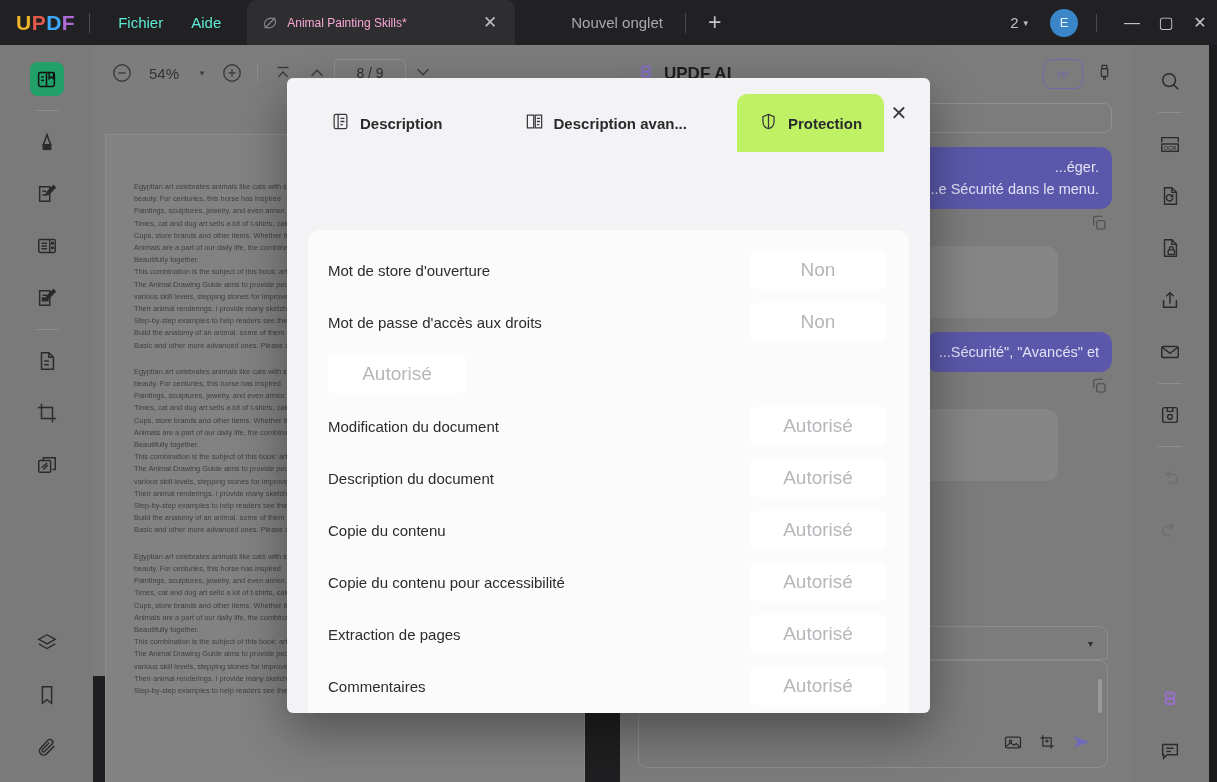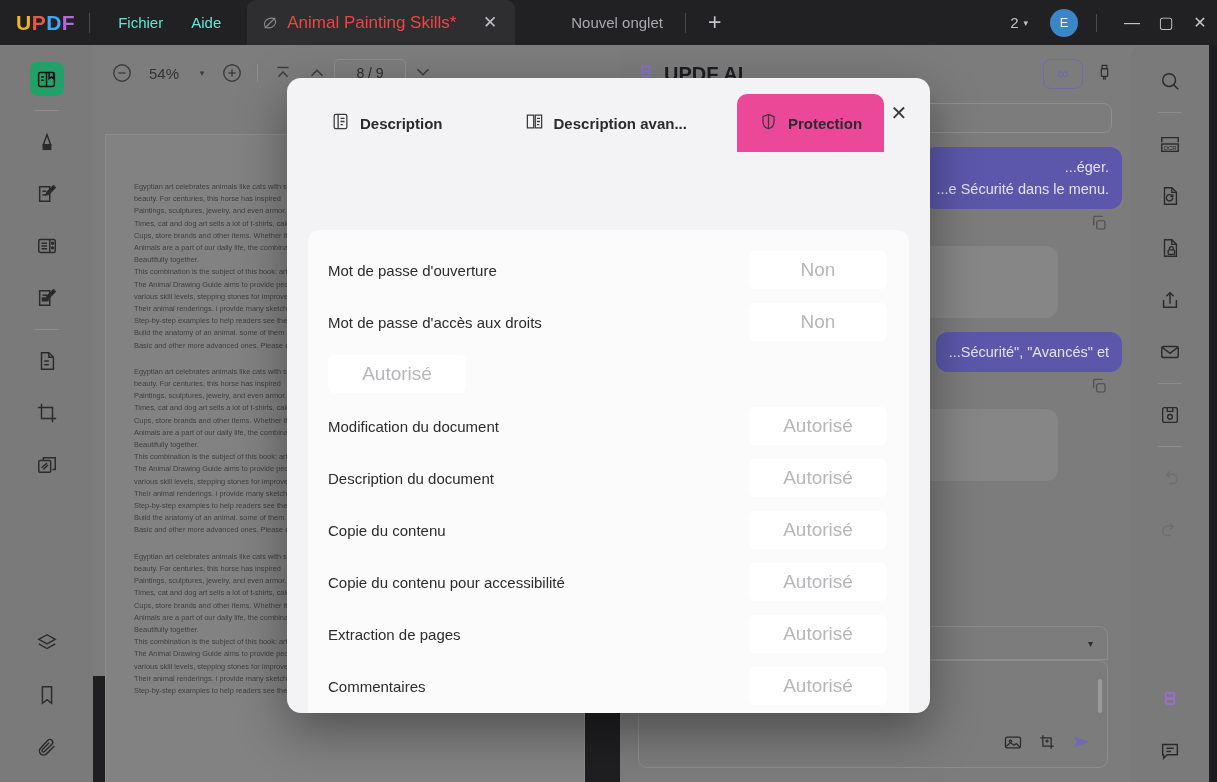--- a/index.html
+++ b/index.html
@@ -37,21 +37,21 @@
   .doc-tab {
     margin-left: 12px;
     height: 45px; width: 268px;
     background: #2e2e31;
     border-radius: 9px 9px 0 0;
     display:flex; align-items:center; gap:8px;
     padding: 0 14px;
   }
   .doc-tab .ic { opacity:.55; display:flex; }
   .doc-tab .tname {
-    color:#ef4444; font-size:17px; flex:1;
+    color:#f9a8d4; font-size:12px; flex:1;
     white-space:nowrap; overflow:hidden; text-overflow:ellipsis;
   }
   .doc-tab .tclose { color:#bcbcc0; font-size:17px; line-height:1; padding:2px 4px; }
   .newtab { color:#a9a9ae; font-size:15px; margin-left:56px; }
   .tb-sep2 { width:1px; height:20px; background:#4a4a4d; margin:0 22px; }
   .plus { color:#c4c4c8; font-size:23px; line-height:1; font-weight:300; }
   .tb-right { margin-left:auto; display:flex; align-items:center; }
   .pagecount { color:#c2c2c6; font-size:15px; display:flex; align-items:center; gap:5px; }
   .caret { font-size:9px; }
   .avatar {
@@ -107,33 +107,33 @@
     font-family:"Liberation Sans", sans-serif;
   }
   .docgap { height:14px; }
 
   
   .ai-panel {
     position:absolute; right:87px; top:0; width:510px; height:737px;
     background:#7c7c7c;
   }
   .ai-head { display:flex; align-items:center; padding:14px 16px 6px 16px; }
-  .ai-title { color:#1d1d1f; font-size:20px; font-weight:bold; margin-left:8px; }
+  .ai-title { color:#1d1d1f; font-size:17px; font-weight:bold; margin-left:8px; }
   .ai-head-right { margin-left:auto; display:flex; align-items:center; gap:12px; }
   .inf-btn { width:40px; height:30px; border:1.5px solid #6f6aa8; border-radius:8px; display:flex; align-items:center; justify-content:center; }
   .ai-tabs { margin:8px 18px 0 18px; height:30px; }
   .ai-tab {
     width:100%; height:30px; border:1px solid #909090; border-radius:8px;
     display:flex; align-items:center; justify-content:center;
     color:#2f2f2f; font-size:14px;
   }
   .msg-user {
     background:#5b58ab; color:#e3e1f5; border-radius:12px;
     padding:9px 13px; font-size:14.5px; line-height:22px;
-    margin:14px 8px 0 auto; width:fit-content; max-width:330px;
+    margin:14px 18px 0 auto; width:fit-content; max-width:330px;
     text-align:right;
   }
   .msg-bot {
     background:#868686; color:#222; border-radius:12px;
     padding:10px 13px 8px 13px; font-size:14.5px; line-height:22px;
     margin:10px 18px 0 18px; max-width:420px;
   }
   .copy-row { display:flex; justify-content:flex-end; margin:5px 22px 0 0; color:#4a4a4a; }
   .act-row { display:flex; gap:16px; align-items:center; margin-top:8px; color:#2e2e2e; }
   .act-div { width:1px; height:14px; background:#6d6d6d; }
@@ -155,32 +155,32 @@
   .right-rail {
     position:absolute; right:8px; top:0; width:79px; height:737px;
     background:#7a7a7a; border-top-left-radius:12px;
     display:flex; flex-direction:column; align-items:center; padding-top:10px;
   }
   .rr-edge { position:absolute; right:0; top:0; width:8px; height:737px; background:#1c1c1e; }
 
   
   .modal {
     position:absolute; left:287px; top:78px; width:643px; height:635px;
-    background:#f3f3f5; border-radius:14px;
+    background:#f3f3f5; border-radius:6px;
     box-shadow:0 18px 50px rgba(0,0,0,.38);
     overflow:hidden;
   }
   .modal-tabs { position:relative; height:74px; display:flex; align-items:flex-end; }
   .mtab {
     height:58px; display:flex; align-items:center; gap:10px;
     padding:0 22px; color:#2b2b2d; font-size:15px; font-weight:bold;
     border-radius:10px 10px 0 0;
   }
   .mtab.t1 { margin-left:22px; }
-  .mtab.active { background:#ec4899; }
+  .mtab.active { background:#bef264; }
   .mtab .tl { white-space:nowrap; }
   .modal-close {
     position:absolute; right:18px; top:22px;
     width:26px; height:26px; display:flex; align-items:center; justify-content:center;
     color:#3a3a3c; font-size:20px; line-height:1;
   }
   .modal-body {
     position:absolute; left:21px; top:152px; width:601px; height:548px;
     background:#fbfbfc; border-radius:12px 12px 0 0;
     padding:14px 22px 0 20px;
@@ -662,21 +662,21 @@
               <line x1="12" y1="3" x2="12" y2="21"></line>
             </svg>
         </span>
         <span class="tl">Protection</span>
       </div>
       <div class="modal-close">✕</div>
     </div>
 
     <div class="modal-body">
       <div class="prow">
-        <div class="plabel">Mot de passe d'ouverture</div>
+        <div class="plabel">Mot de store d'ouverture</div>
         <div class="pval">Non</div>
       </div>
       <div class="prow">
         <div class="plabel">Mot de passe d'accès aux droits</div>
         <div class="pval">Non</div>
       </div>
       <div class="prow">
         <div class="pval">Autorisé</div>
       </div>
       <div class="prow">

